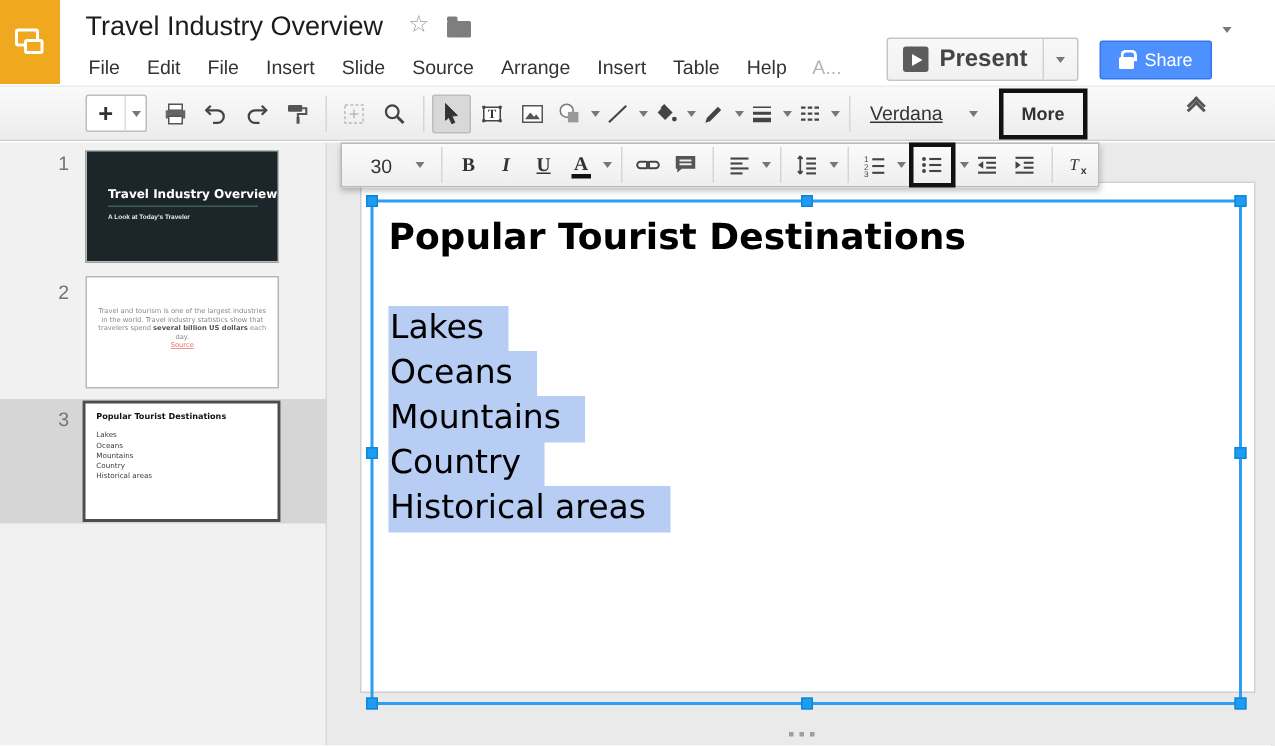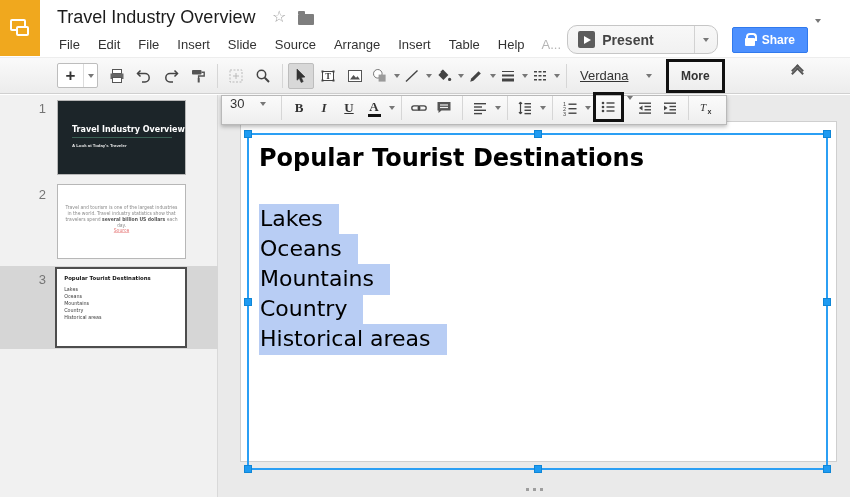--- a/index.html
+++ b/index.html
@@ -15,28 +15,28 @@
   
   .doc-title { position:absolute; left:57px; top:7px; font-size:18px; color:#1c1c1c; }
   .star { position:absolute; left:272px; top:9px; font-size:16px; color:#9e9e9e; line-height:1; }
   .folder { position:absolute; left:298px; top:14px; width:16px; height:11px; background:#7e7e7e; border-radius:1px; }
   .folder:before { content:""; position:absolute; left:0; top:-3px; width:7px; height:3px; background:#7e7e7e; border-radius:1px 1px 0 0; }
   .menubar { position:absolute; left:50px; top:33px; display:flex; align-items:center; }
   .menu-item { font-size:13px; color:#333; padding:4px 9px; cursor:default; }
   .menu-overflow { font-size:13px; color:#b5b5b5; padding:4px 8px; }
   .hdr-btns { position:absolute; right:42px; top:25px; display:flex; align-items:center; gap:14px; }
   .gbtn { display:flex; align-items:center; height:29px; background:linear-gradient(#f8f8f8,#f1f1f1);
-          border:1px solid #c6c6c6; border-radius:10px; font-size:14px; font-weight:bold; color:#444;gap:30px; }
+          border:1px solid #c6c6c6; border-radius:2px; font-size:16px; font-weight:bold; color:#444; }
   .present-main { display:flex; align-items:center; gap:7px; padding:0 10px; }
   .play-sq { width:17px; height:17px; background:#5c5c5c; border-radius:2px; display:flex; align-items:center; justify-content:center; }
   .play-tri { width:0; height:0; border-left:7px solid #fff; border-top:4.5px solid transparent; border-bottom:4.5px solid transparent; margin-left:2px; }
   .present-drop { padding:0 8px; align-self:stretch; display:flex; align-items:center; border-left:1px solid #d2d2d2; }
   .comments-btn { padding:0 12px; }
   .share-btn { display:flex; align-items:center; gap:7px; height:26px; padding:0 12px; background:#4D90FE;
-               border:1px solid #3079ed; border-radius:2px; color:#fff; font-size:12px; font-weight:bold; }
+               border:1px solid #3079ed; border-radius:2px; color:#fff; font-size:12px; font-weight:normal; }
   .lock { position:relative; width:10px; height:8px; background:#fff; border-radius:1px; margin-top:5px; }
   .lock:before { content:""; position:absolute; left:1.5px; top:-5px; width:7px; height:6px; border:2px solid #fff; border-bottom:none; border-radius:4px 4px 0 0; }
   .hdr-caret { position:absolute; left:815px; top:9px; }
   .crt { width:0; height:0; border-left:3.5px solid transparent; border-right:3.5px solid transparent; border-top:4px solid #777; display:inline-block; }
   
   .toolbar1 { position:absolute; left:0; top:57px; width:850px; height:37px;
               background:linear-gradient(#fafafa,#ececec); border-top:1px solid #ededed; border-bottom:1px solid #d0d0d0;
               display:flex; align-items:center; padding-left:57px; }
   .tbtn { width:26px; height:26px; display:flex; align-items:center; justify-content:center; border-radius:2px; margin-right:1px; }
   .tbtn.active { background:#d8d8d8; border:1px solid #bdbdbd; }
@@ -50,23 +50,23 @@
   .faded { opacity:.4; }
   .font-select { display:flex; align-items:center; margin:0 2px; padding:3px 6px; }
   .font-name { font-size:13px; color:#333; width:66px;text-decoration:underline; }
   .anno-box { border:3px solid #111111; display:flex; align-items:center; justify-content:center; }
   .more-box { height:34px; padding:0 2px; margin:-4px 2px -4px 6px; background:transparent; }
   .more-label { font-size:12px; font-weight:bold; color:#333; padding:0 10px; }
   .collapse { position:absolute; right:48px; top:66px; display:flex; flex-direction:column; align-items:center; }
   .chev { width:9px; height:9px; border-top:2px solid #555; border-left:2px solid #555; transform:rotate(45deg); }
   .chev + .chev { margin-top:-6px; }
   
-  .toolbar2 { position:absolute; left:221px; top:95px; width:506px; height:30px; z-index:10;
+  .toolbar2 { position:absolute; left:227px; top:95px; width:506px; height:30px; z-index:10;
               background:linear-gradient(#fbfbfb,#eeeeee); border:1px solid #b9b9b9;
-              box-shadow:0 2px 4px rgba(0,0,0,.25); display:flex; align-items:flex-start; padding-left:2px; }
+              box-shadow:0 2px 4px rgba(0,0,0,.25); display:flex; align-items:center; padding-left:13px; }
   .t2btn { height:24px; min-width:24px; display:flex; align-items:center; justify-content:center; border-radius:2px; margin-right:1px; }
   .fsize { display:flex; align-items:center; width:52px; padding-left:6px; }
   .fsize-val { font-size:13px; color:#333; width:30px; }
   .fmt-letter { font-size:13px; font-weight:bold; color:#333; font-family:"Liberation Serif",serif; }
   .it { font-style:italic; }
   .un { text-decoration:underline; }
   .tcolor { display:flex; flex-direction:column; align-items:center; line-height:1; }
   .tcolor-bar { width:13px; height:3px; background:#111; margin-top:1px; }
   .bullet-box { margin:-4px 1px; padding:0; }
   

